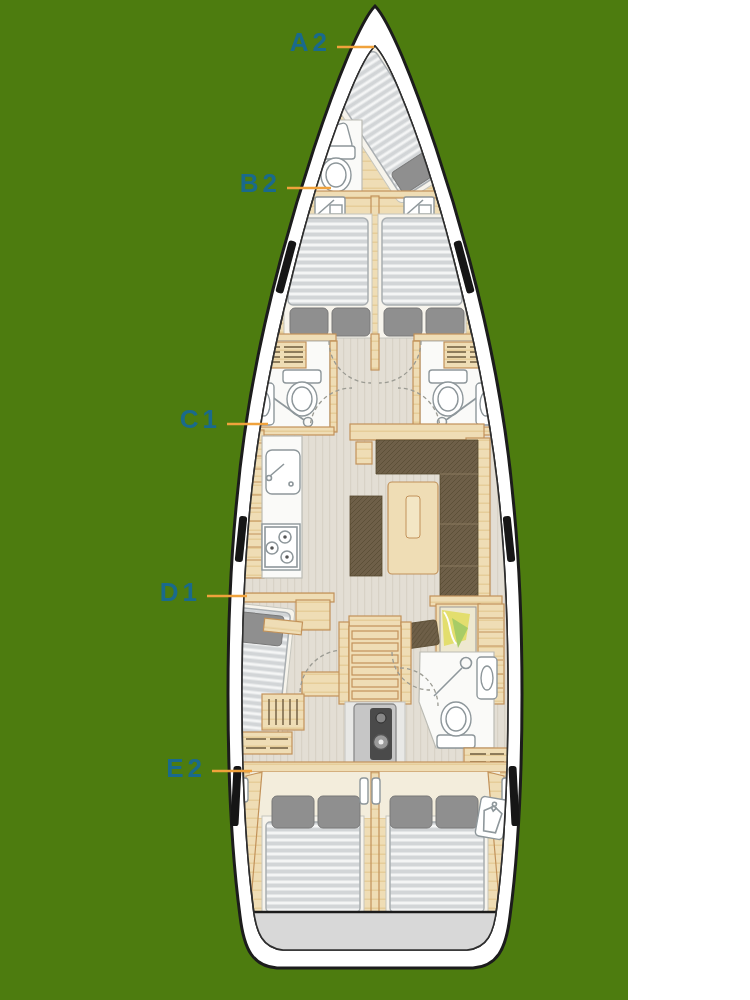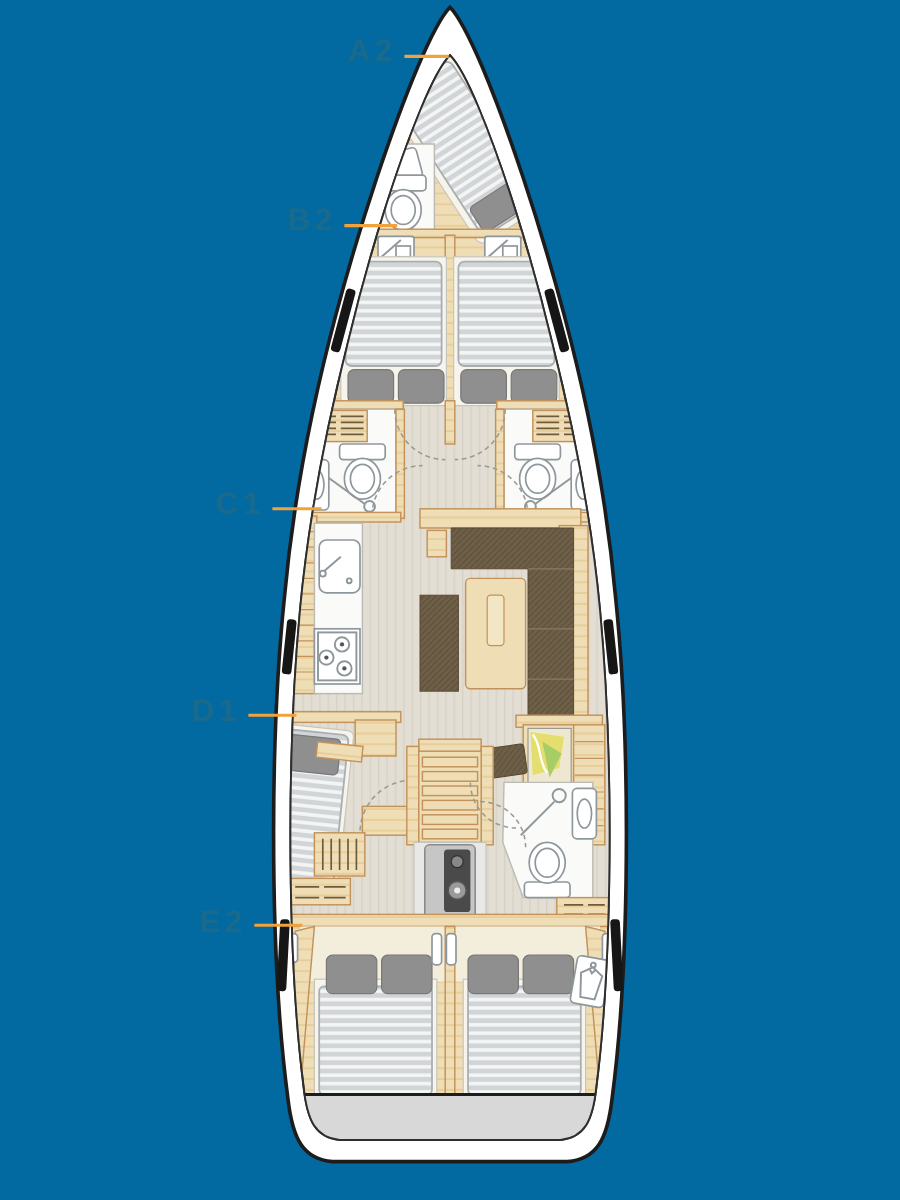--- a/index.html
+++ b/index.html
@@ -1,16 +1,16 @@
 <!DOCTYPE html>
 <html style="--label_text: #1A6A8C; --leader_line: #F0A23C; --hull_outline: #1C1C1C; --wood_fill: #EFDDB5; --wood_edge: #C2925A; --floor_fill: #E3DED4; --upholstery: #6E5F48; --mattress: #D2D5D7; --pillow: #8F8F8F; --fixture: #FAFAF8; --transom: #D8D8D8;"><head>
 <meta charset="utf-8">
 <style>
   html,body{margin:0;padding:0;background:#fff;}
-  #stage{position:relative;width:750px;height:1000px;background:#0369a1;overflow:hidden;
+  #stage{position:relative;width:628px;height:1000px;background:#4d7c0f;overflow:hidden;
          font-family:"Liberation Sans",sans-serif;}
   svg{position:absolute;left:0;top:0;}
   .hullO{fill:#ffffff;stroke:var(--hull_outline);stroke-width:3;}
   .hullI{fill:url(#tanGrain);stroke:#2e2e2e;stroke-width:1.6;}
   .hullI2{fill:none;stroke:#2e2e2e;stroke-width:1.6;}
   .wood{fill:var(--wood_fill);stroke:var(--wood_edge);stroke-width:1.2;}
   .woodp{fill:url(#tanGrain);stroke:var(--wood_edge);stroke-width:1.2;}
   .mat{fill:url(#matP);stroke:#A9AEB1;stroke-width:1.5;}
   .frame{fill:#F7F4EC;stroke:#C6C6BE;stroke-width:1;}
   .pil{fill:var(--pillow);stroke:#787878;stroke-width:1;}

